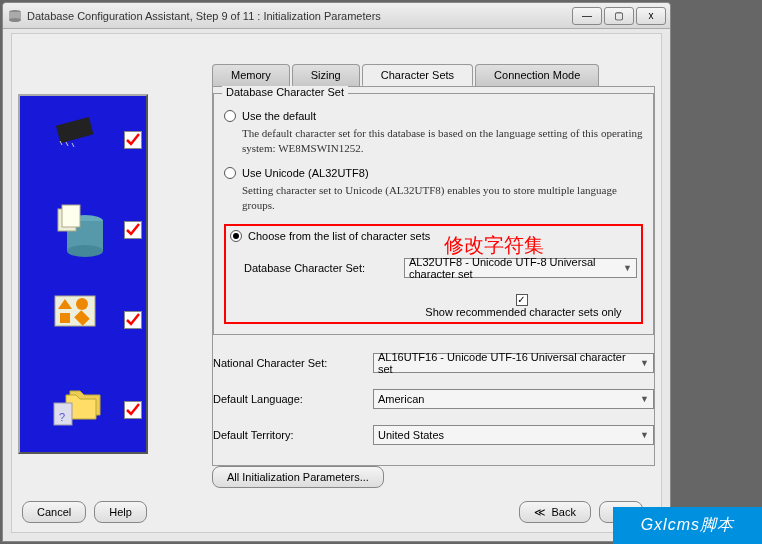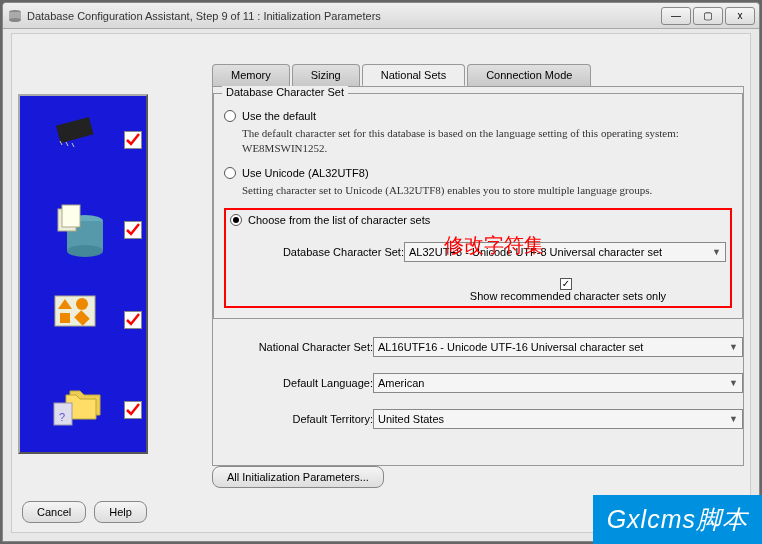--- a/index.html
+++ b/index.html
@@ -1,17 +1,17 @@
 <!DOCTYPE html>
 <html><head>
 <meta charset="utf-8">
 <style>
 * { box-sizing: border-box; font-family: Tahoma, Arial, sans-serif; font-size: 11px; }
 body { margin: 0; background: #666; width: 762px; height: 544px; overflow: hidden; position: relative; }
-.window { position: absolute; top: 2px; left: 2px; width: 758px; height: 540px; background: #e8e8e8; border: 1px solid #888; border-radius: 4px 4px 0 0; }
+.window { position: absolute; top: 2px; left: 2px; width: 669px; height: 540px; background: #e8e8e8; border: 1px solid #888; border-radius: 4px 4px 0 0; }
 .titlebar { height: 26px; background: linear-gradient(#f0f0f0, #d8d8d8); border-bottom: 1px solid #aaa; display: flex; align-items: center; padding: 0 4px; border-radius: 4px 4px 0 0; }
 .titlebar-icon { width: 16px; height: 16px; margin-right: 4px; display: flex; align-items: center; justify-content: center; }
 .titlebar-title { flex: 1; color: #333; }
 .win-buttons { display: flex; gap: 0; }
 .win-btn { width: 30px; height: 18px; border: 1px solid #888; background: linear-gradient(#f5f5f5,#ddd); border-radius: 3px; margin-left: 2px; display: flex; align-items: center; justify-content: center; font-size: 10px; cursor: pointer; }
 .content { position: absolute; top: 30px; left: 8px; right: 8px; bottom: 8px; background: #eee; border: 1px solid #ccc; padding: 10px; }
 .sidebar { position: absolute; left: 6px; top: 60px; width: 130px; height: 360px; background: #1818d8; border: 2px outset #aaa; }
 .side-section { position: relative; height: 90px; width: 100%; }
 .side-icon { position: absolute; left: 30px; top: 15px; }
 .side-check { position: absolute; right: 4px; top: 35px; width: 18px; height: 18px; background: #fff; border: 1px solid #888; display: flex; align-items: center; justify-content: center; }
@@ -20,31 +20,31 @@
 .tab { padding: 4px 18px; border: 1px solid #999; background: linear-gradient(#e0e0e0,#c8c8c8); border-bottom: none; border-radius: 4px 4px 0 0; margin-right: 2px; cursor: pointer; }
 .tab.active { background: #eee; border-bottom: 1px solid #eee; position: relative; z-index: 2; }
 .pane { position: absolute; left: 200px; right: 6px; top: 52px; height: 380px; border: 1px solid #999; background: #eee; }
 .groupbox { border: 1px solid #999; padding: 10px; position: relative; margin-top: 6px; }
 .groupbox-title { position: absolute; top: -8px; left: 8px; background: #eee; padding: 0 4px; }
 .radio-row { margin: 6px 0 4px 0; display: flex; align-items: center; }
 .radio { width: 12px; height: 12px; border: 1px solid #555; border-radius: 50%; margin-right: 6px; display: inline-flex; align-items: center; justify-content: center; background: #fff; }
 .radio.checked::after { content: ""; width: 6px; height: 6px; background: #000; border-radius: 50%; }
 .desc { margin: 2px 0 10px 18px; color: #333; line-height: 1.4; font-family: Liberation Serif, serif; }
 .redbox { border: 2px solid red; padding: 4px; margin-top: 6px; }
-.field-row { display: flex; align-items: center; margin: 16px 0; text-align: right; }
+.field-row { display: flex; align-items: center; margin: 16px 0; }
 .field-label { width: 160px; }
 .dropdown { flex: 1; height: 20px; border: 1px solid #888; background: #f5f5f5; display: flex; align-items: center; padding: 0 4px; justify-content: space-between; cursor: pointer; }
 .dropdown .arrow { font-size: 9px; color: #555; }
 .checkbox-row { margin-left: 180px; margin-top: 4px; display: flex; align-items: center; flex-direction: column; }
 .checkbox { width: 12px; height: 12px; border: 1px solid #555; background: #fff; margin-right: 4px; display: inline-flex; align-items: center; justify-content: center; }
 .checkbox.checked::after { content: "✓"; font-size: 10px; color: #000; line-height: 1; }
 .annotation { color: red; font-size: 20px; font-family: SimSun, serif; position: absolute; }
 .bottom-area { position: absolute; bottom: 0; left: 0; right: 0; height: 40px; display: flex; align-items: center; padding: 0 10px; }
 .btn { height: 22px; padding: 0 14px; border: 1px solid #888; background: linear-gradient(#f5f5f5,#ddd); border-radius: 8px; cursor: pointer; display: inline-flex; align-items: center; margin-right: 8px; }
-.banner { position: absolute; right: 0; bottom: 0; background: #0090e0; color: #fff; font-size: 25px; padding: 8px 14px; font-style: italic; font-family: Arial; letter-spacing: 1px; }
+.banner { position: absolute; right: 0; bottom: 0; background: #0090e0; color: #fff; font-size: 16px; padding: 8px 28px; font-style: italic; font-family: Arial; letter-spacing: 1px; }
 .all-params-btn { position: absolute; left: 200px; bottom: 44px; }
 </style>
 </head>
 <body>
 
 <div class="window">
   <div class="titlebar">
     <span class="titlebar-icon">
       <svg viewBox="0 0 16 16">
           <ellipse cx="8" cy="4" rx="6" ry="2" fill="#888"></ellipse>
@@ -125,21 +125,21 @@
             <svg viewBox="0 0 16 16">
               <path d="M2 8 L6 12 L14 2" stroke="red" stroke-width="2.5" fill="none"></path>
             </svg>
           </span>
       </div>
     </div>
 
     <div class="tabs">
       <div class="tab">Memory</div>
       <div class="tab">Sizing</div>
-      <div class="tab active">National Sets</div>
+      <div class="tab active">Character Sets</div>
       <div class="tab">Connection Mode</div>
     </div>
 
     <div class="pane">
       <div class="groupbox">
         <span class="groupbox-title">Database Character Set</span>
 
         <div class="radio-row">
           <span class="radio"></span>
           <span>Use the default</span>

